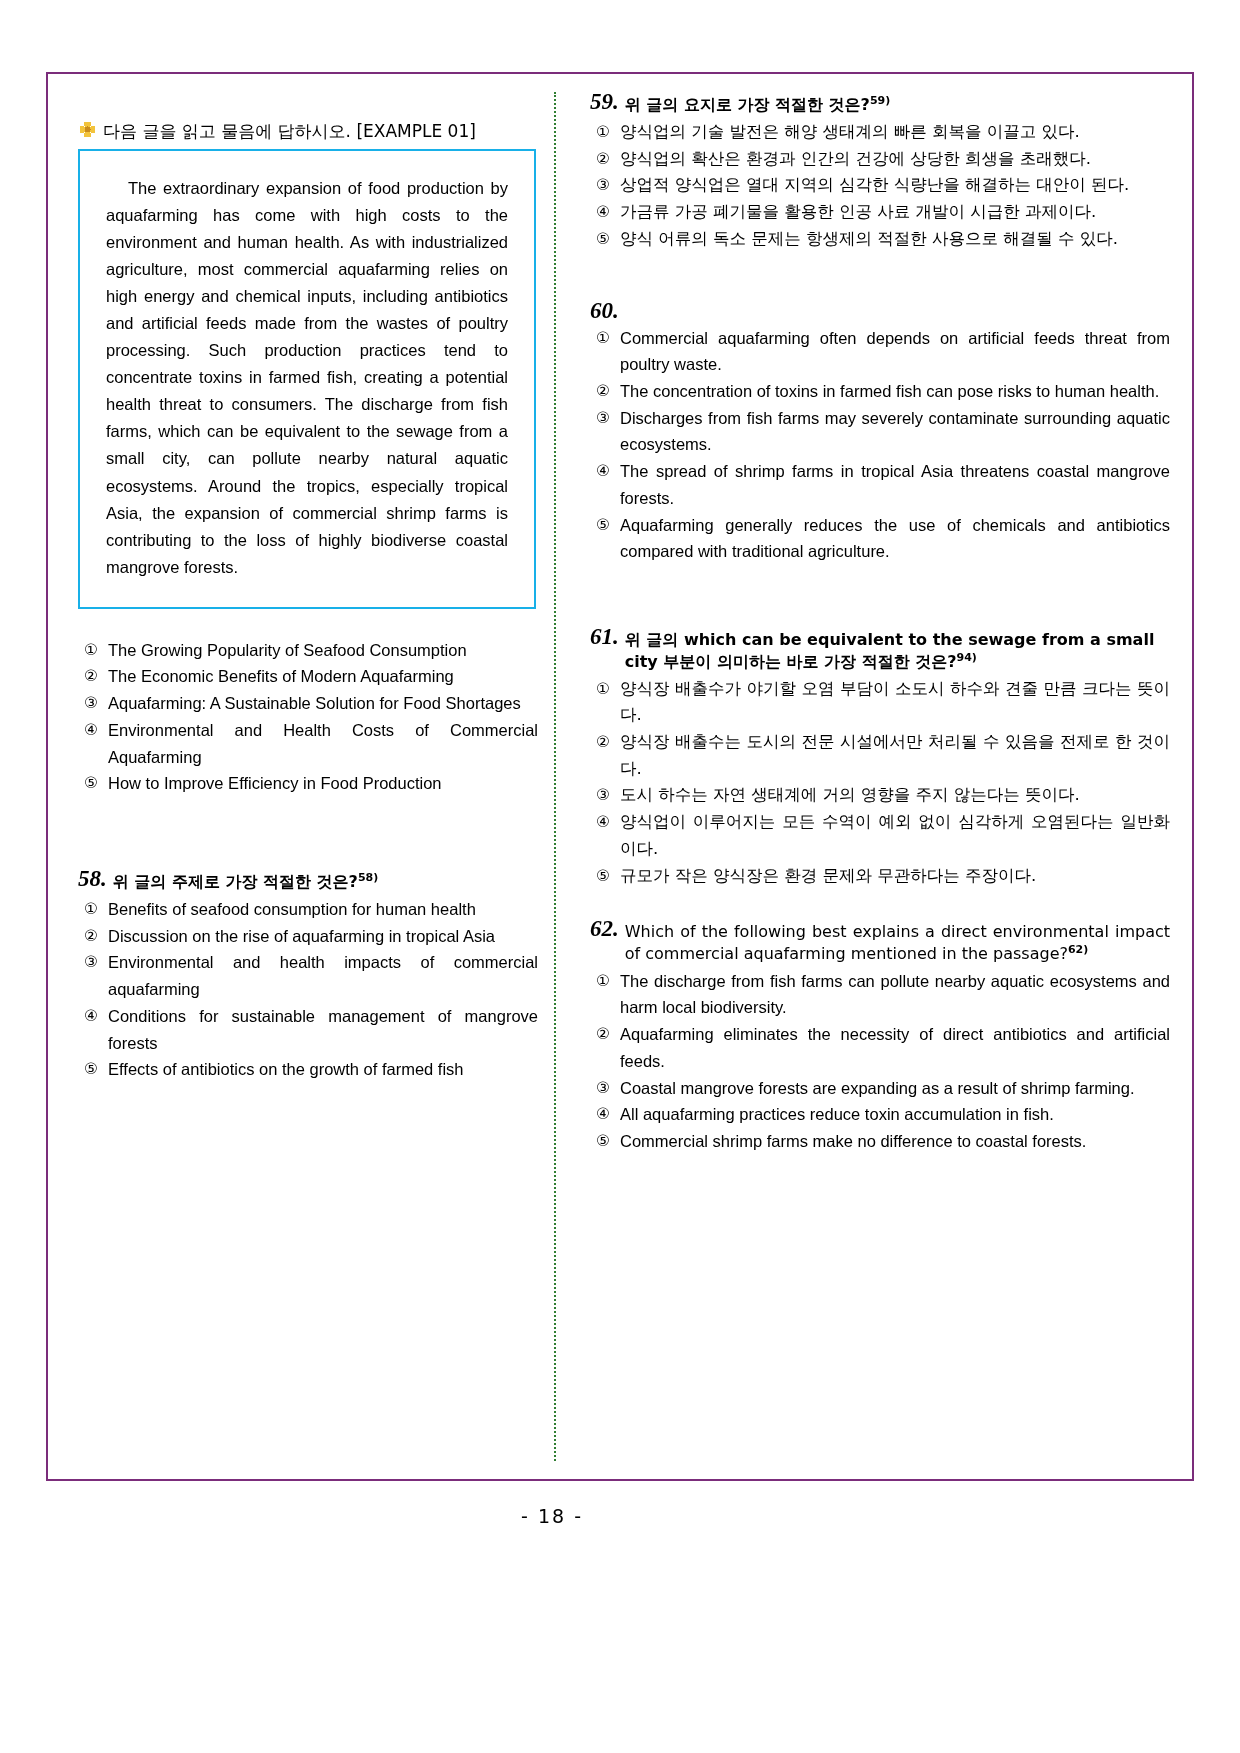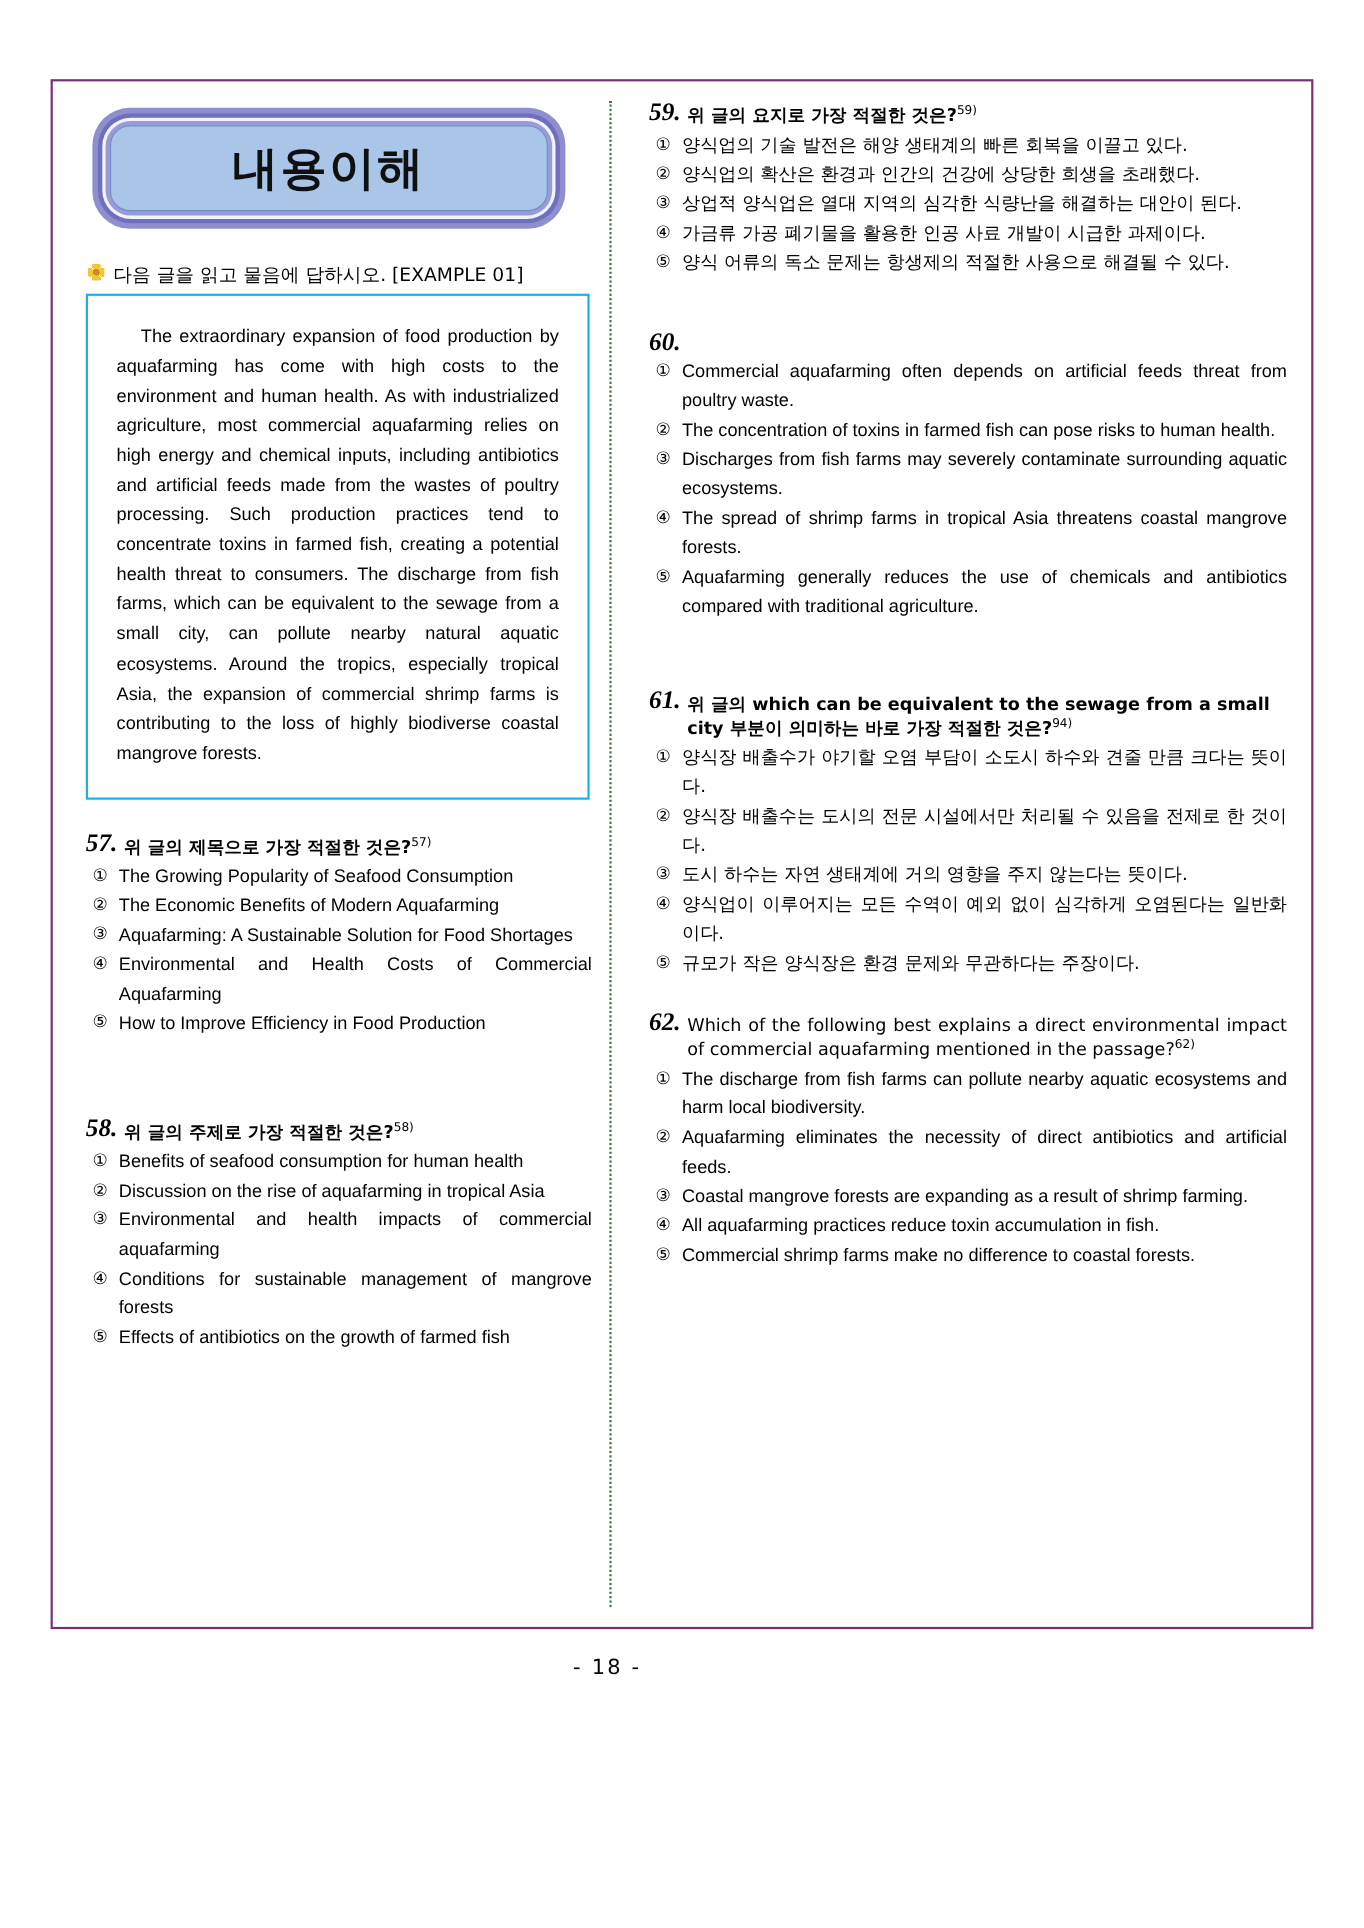--- a/index.html
+++ b/index.html
@@ -159,21 +159,21 @@
     line-height: 1.35;
     padding-top: 4px;
   }
   .q-stem.en-stem {
     font-weight: normal;
     text-align: justify;
     font-family: "DejaVu Sans", sans-serif;
   }
   .q-stem sup {
     font-size: 11px;
-    font-weight: normal;
+    font-weight: bold;
     margin-top: 18px;
   }
 
   .opt-list { margin: 0; padding: 0; list-style: none; }
   .opt {
     display: flex;
     align-items: flex-start;
     font-size: 16.5px;
     line-height: 1.62;
     margin-left: 6px;
@@ -207,49 +207,32 @@
   }
 </style>
 </head>
 <body>
 
 <div class="page">
   <div class="columns">
 
     <div class="col-left">
 
-      <div class="banner-wrap">
-        <div class="banner-o1">
-          <div class="banner-o2">
-            <div class="banner-o3">
-              <div class="banner-o4">
-                <div class="banner-inner">
-                  <span class="banner-text">내용이해</span>
-                </div>
-              </div>
-            </div>
-          </div>
-        </div>
-      </div>
 
       <div class="instruction">
         <span class="flower-icon"></span>
         <span>다음 글을 읽고 물음에 답하시오. [EXAMPLE 01]</span>
       </div>
 
       <div class="passage-box">
         <p>The extraordinary expansion of food production by aquafarming has come with high costs to the environment and human health. As with industrialized agriculture, most commercial aquafarming relies on high energy and chemical inputs, including antibiotics and artificial feeds made from the wastes of poultry processing. Such production practices tend to concentrate toxins in farmed fish, creating a potential health threat to consumers. The discharge from fish farms, which can be equivalent to the sewage from a small city, can pollute nearby natural aquatic ecosystems. Around the tropics, especially tropical Asia, the expansion of commercial shrimp farms is contributing to the loss of highly biodiverse coastal mangrove forests.</p>
       </div>
 
       <div class="q-spacer-28"></div>
       <div class="q-block" id="q-0">
-          <div class="q-head">
-            <span class="q-num">57.</span>
-            <span class="q-stem"><span>위 글의 제목으로 가장 적절한 것은?</span><sup>57)</sup></span>
-          </div>
           <ul class="opt-list">
             <li class="opt">
               <span class="opt-marker">①</span>
               <span class="opt-text">The Growing Popularity of Seafood Consumption</span>
             </li>
             <li class="opt">
               <span class="opt-marker">②</span>
               <span class="opt-text">The Economic Benefits of Modern Aquafarming</span>
             </li>
             <li class="opt">

